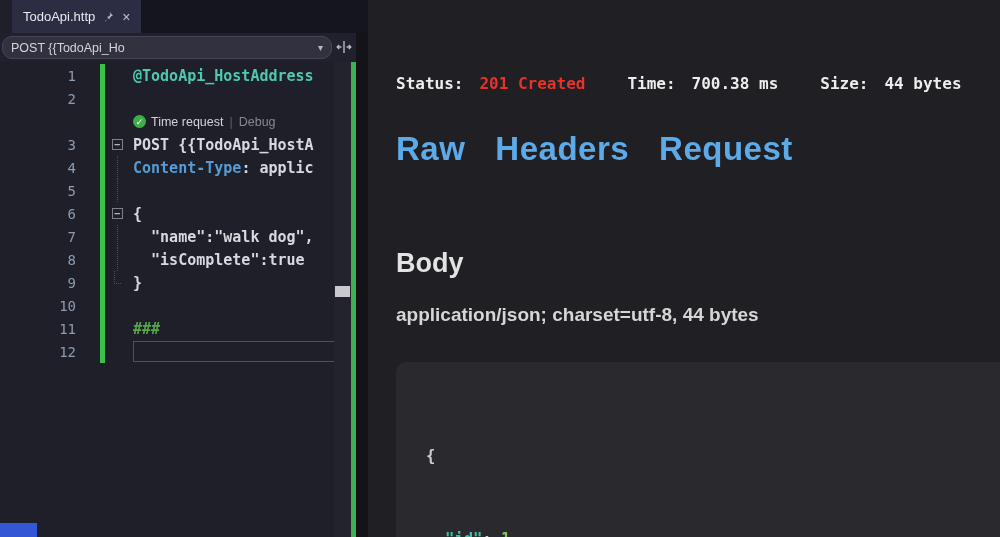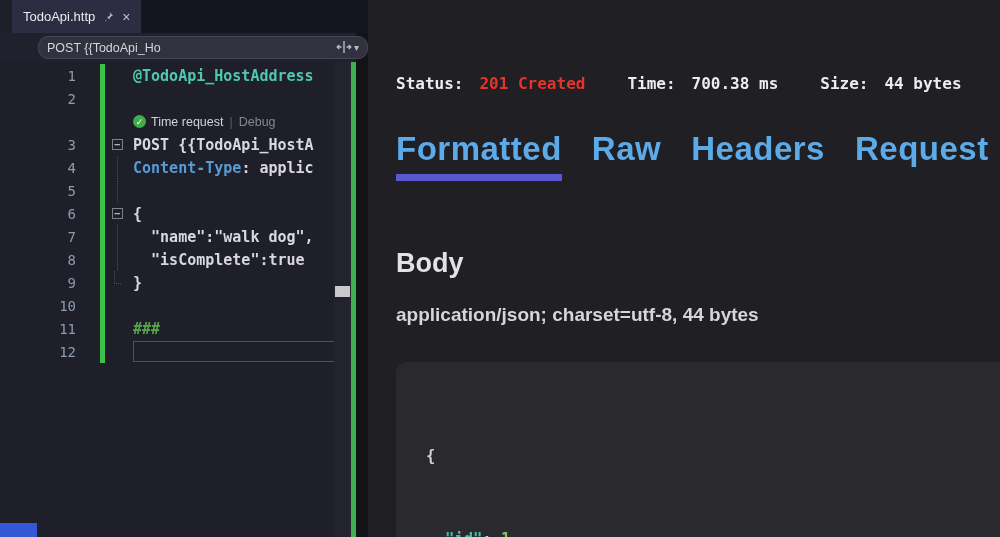--- a/index.html
+++ b/index.html
@@ -8,21 +8,21 @@
 
   
   .editor-pane{position:absolute;left:0;top:0;width:356px;height:537px;background:#1e1f29;}
   .tabbar{position:absolute;left:12px;top:0;width:100%;height:33px;background:#15151f;display:flex;}
   .tab{display:flex;align-items:center;gap:8px;padding:0 11px;height:33px;background:#2c2c42;
        color:#eaeaf0;font-size:13px;}
   .tab .close{color:#c2c2cc;font-size:14px;line-height:1;cursor:default;}
   .toolbar-row{position:absolute;left:0;top:33px;width:356px;height:29px;background:#21212d;}
   .combo{position:absolute;left:2px;top:3px;width:330px;height:23px;background:#32323f;
          border:1px solid #45455a;border-radius:10px;display:flex;align-items:center;
-         padding:0 8px;box-sizing:border-box;color:#d4d4dc;font-size:12.5px;margin-left:36px;}
+         padding:0 8px;box-sizing:border-box;color:#d4d4dc;font-size:12.5px;}
   .combo .lbl{flex:1;white-space:nowrap;overflow:hidden;}
   .combo .caret{color:#b8b8c4;font-size:10px;}
   .split-icon{position:absolute;left:336px;top:6px;}
 
   
   .rows{position:absolute;left:0;top:64px;width:334px;}
   .ed-row{display:flex;align-items:center;height:23px;white-space:pre;
           font-family:"DejaVu Sans Mono",monospace;font-size:15px;font-weight:bold;}
   .ln{width:76px;text-align:right;color:#8d9cb0;font-size:14px;font-weight:normal;flex:none;}
   .chg{width:5px;height:23px;margin-left:24px;background:var(--change_green,#3cc24a);flex:none;}
@@ -227,21 +227,20 @@
     <div class="status-row">
       <span class="sr-label">Status:</span>
       <span class="sr-value sr-red">201 Created</span>
       <span class="sr-label">Time:</span>
       <span class="sr-value">700.38 ms</span>
       <span class="sr-label">Size:</span>
       <span class="sr-value">44 bytes</span>
     </div>
 
     <div class="tabs-row">
-      <span class="rtab active">Formatted</span>
       <span class="rtab">Raw</span>
       <span class="rtab">Headers</span>
       <span class="rtab">Request</span>
     </div>
 
     <div class="body-heading">Body</div>
 
     <div class="ctype">application/json; charset=utf-8, 44 bytes</div>
 
     <div class="json-block">

